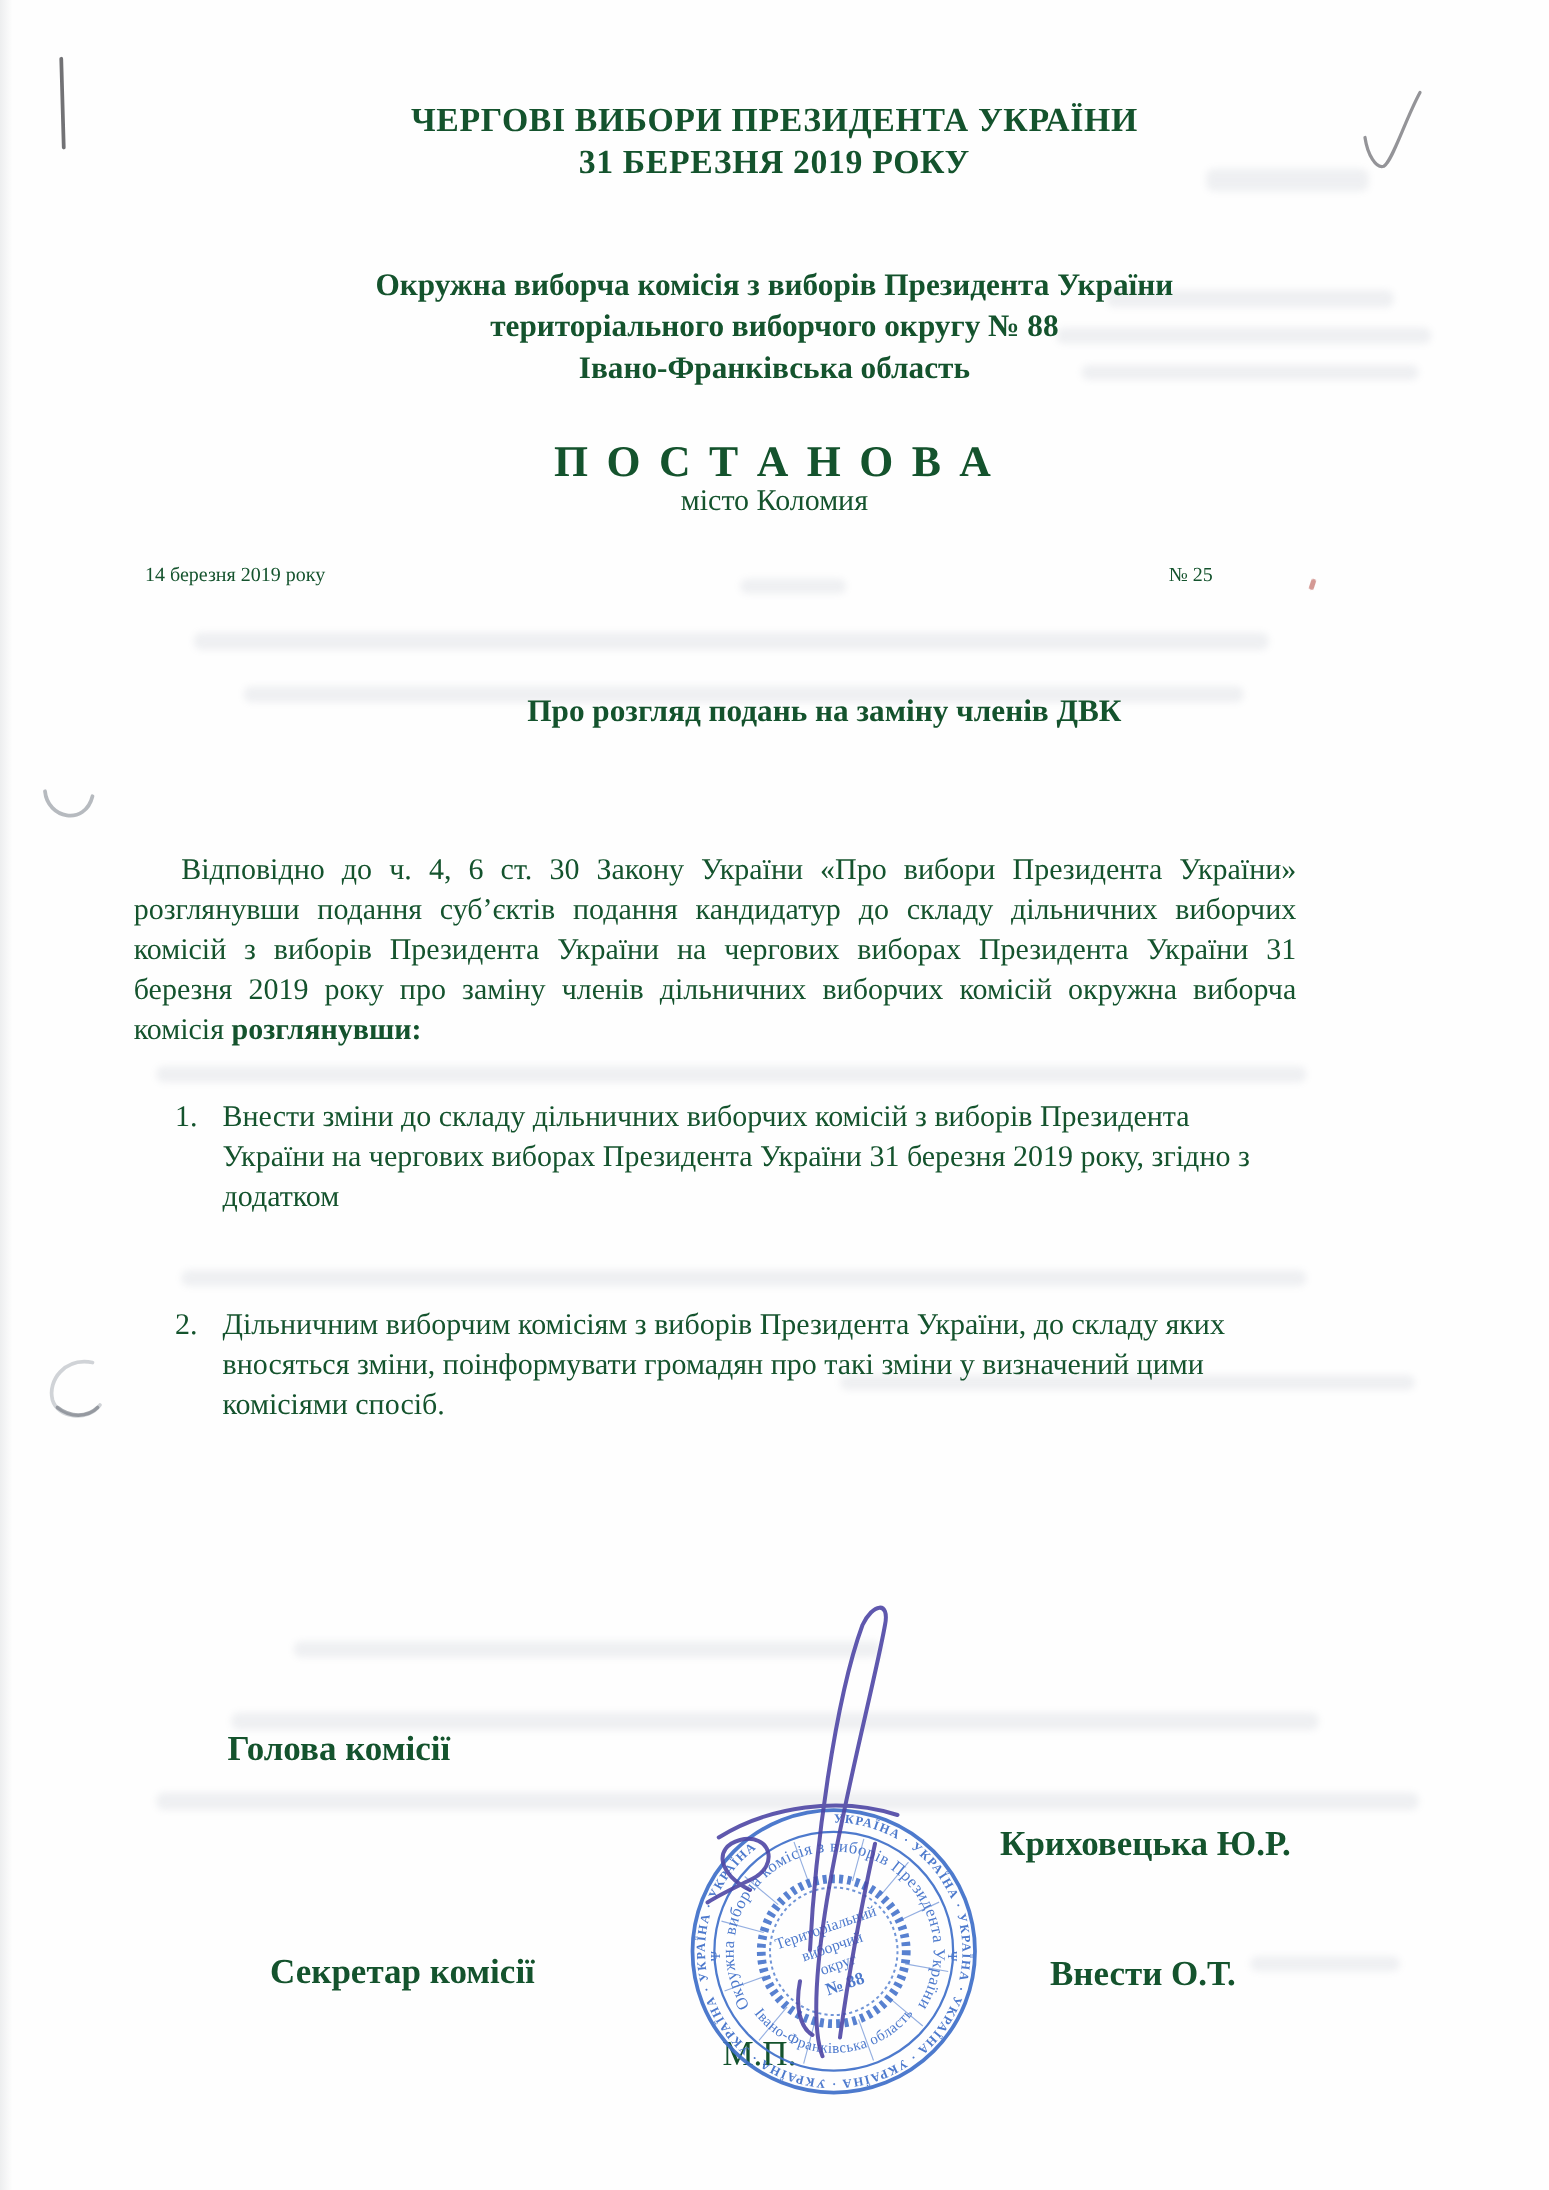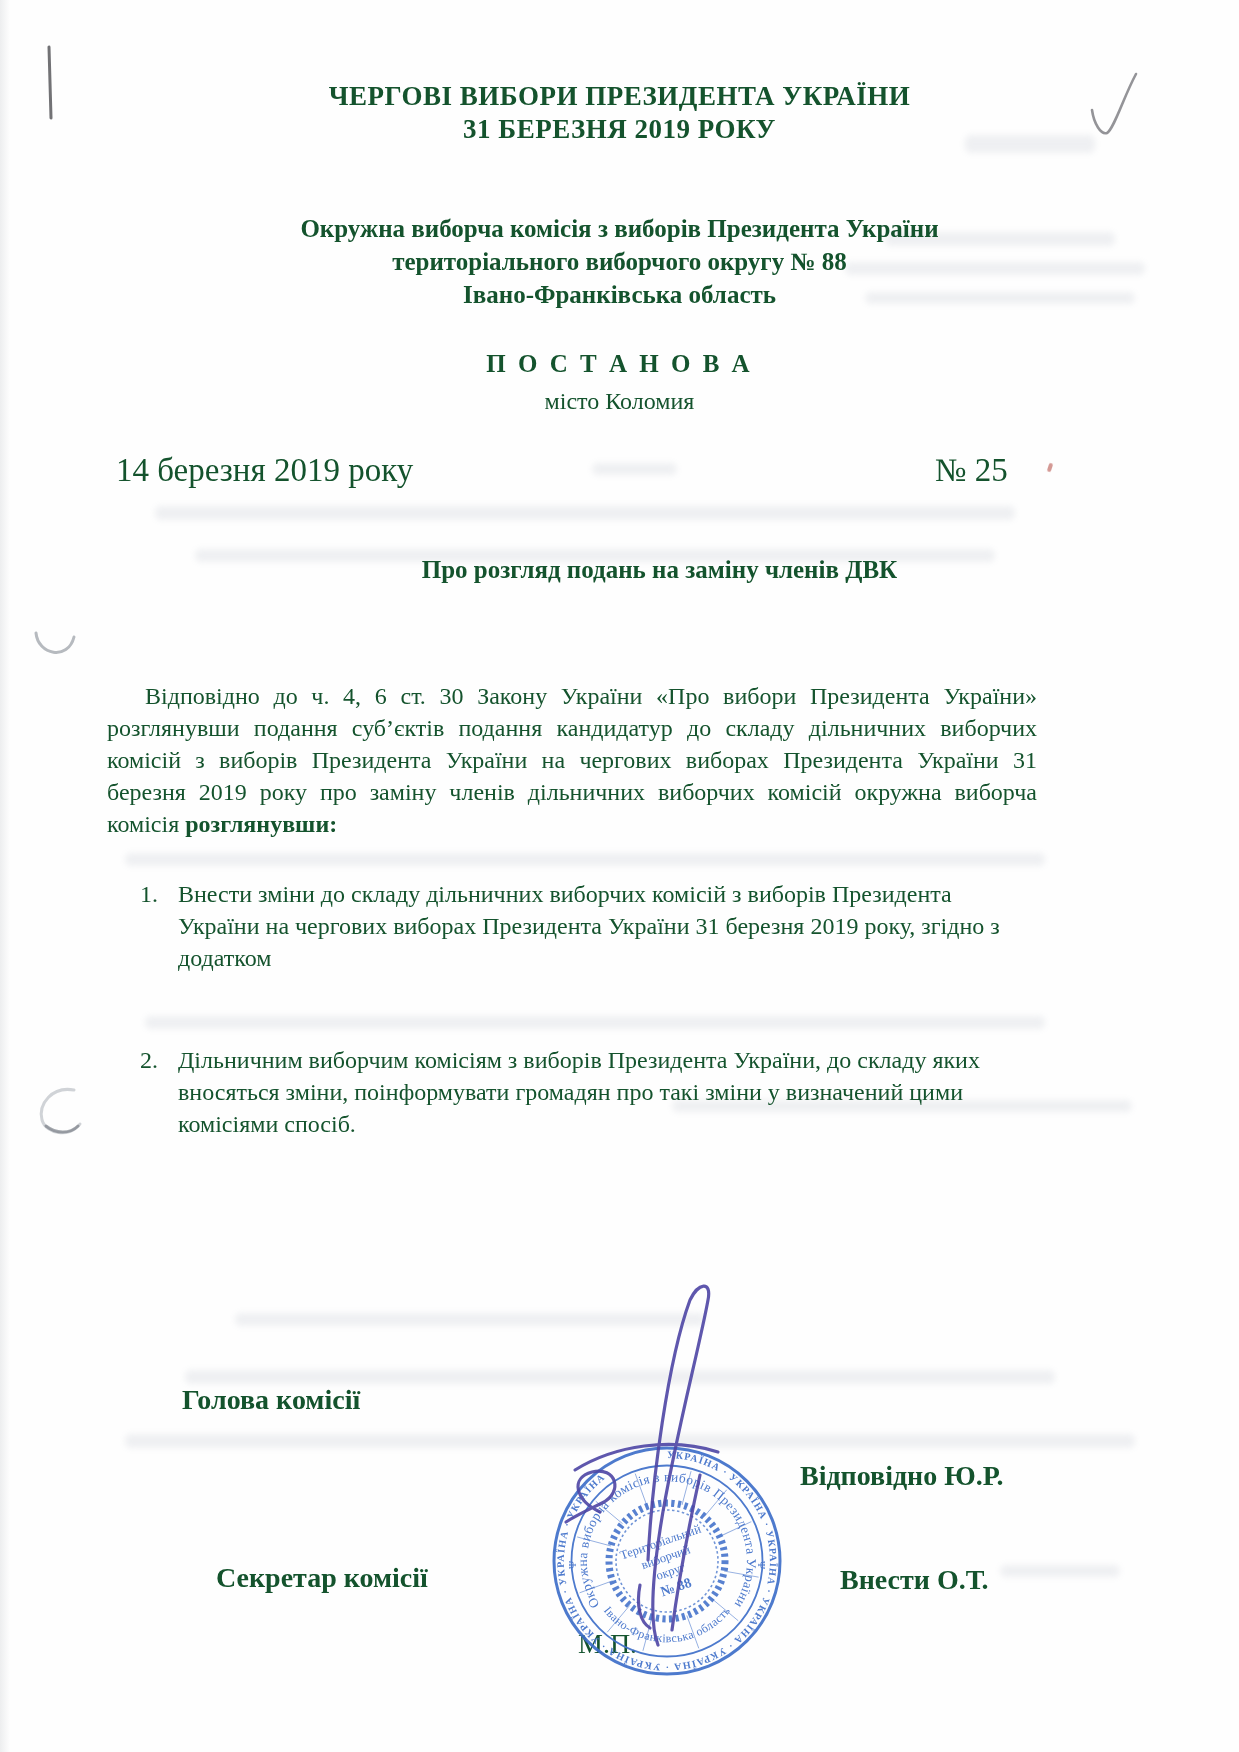--- a/index.html
+++ b/index.html
@@ -9,23 +9,23 @@
     background:#fefefe;
     overflow:hidden;
     font-family:"Liberation Serif","DejaVu Serif",serif;
     color:#14532d;
   }
   .abs{position:absolute;}
   .center{left:0;width:1239px;text-align:center;}
   .b{font-weight:bold;}
   .h1{font-size:27px;line-height:33px;font-weight:bold;letter-spacing:.5px;}
   .h2{font-size:25px;line-height:33px;font-weight:bold;}
-  .doctitle{font-size:25px;font-weight:bold;letter-spacing:3px;}
+  .doctitle{font-size:35px;font-weight:bold;letter-spacing:3px;}
   .city{font-size:24px;}
-  .daterow{font-size:33px;}
+  .daterow{font-size:16px;}
   .subject{font-size:25px;font-weight:bold;padding-left:40px;}
   .bodytext{font-size:24px;line-height:32px;text-align:justify;}
   .item{font-size:24px;line-height:32px;}
   .item .num{position:absolute;left:-38px;top:0;}
   .sig{font-size:28px;font-weight:bold;white-space:nowrap;}
   .mp{font-size:28px;font-weight:normal;}
   .ghost{position:absolute;background:#8a93a5;opacity:.13;filter:blur(3px);border-radius:6px;pointer-events:none;}
   .reddot{position:absolute;background:#b2473f;opacity:.55;filter:blur(.6px);border-radius:2px;}
   .edgeband{position:absolute;left:0;top:0;width:10px;height:1752px;
     background:linear-gradient(to right,rgba(160,165,172,.18),rgba(160,165,172,0));}
@@ -99,21 +99,21 @@
     <span class="num">1.</span>
     <span>Внести зміни до складу дільничних виборчих комісій з виборів Президента України на чергових виборах Президента України 31 березня 2019 року, згідно з додатком</span>
   </div>
 
   <div class="abs item" style="left:178px;top:1044px;width:860px;">
     <span class="num">2.</span>
     <span>Дільничним виборчим комісіям з виборів Президента України, до складу яких вносяться зміни, поінформувати громадян про такі зміни у визначений цими комісіями спосіб.</span>
   </div>
 
   <div class="abs sig" style="left:182px;top:1384px;">Голова комісії</div>
-  <div class="abs sig" style="left:800px;top:1460px;">Відповідно Ю.Р.</div>
+  <div class="abs sig" style="left:800px;top:1460px;">Криховецька Ю.Р.</div>
   <div class="abs sig" style="left:216px;top:1562px;">Секретар комісії</div>
   <div class="abs sig" style="left:840px;top:1564px;">Внести О.Т.</div>
   <div class="abs mp" style="left:578px;top:1628px;">М.П.</div>
 
   <svg class="abs" style="left:527px;top:1421px;" width="280" height="280" viewBox="0 0 280 280" opacity="0.92">
     <g stroke="#3f6fc9" fill="none">
       <circle cx="140" cy="140" r="113" stroke-width="3"></circle>
       <circle cx="140" cy="140" r="95.5" stroke-width="1.8"></circle>
       <circle cx="140" cy="140" r="58" stroke-width="7" stroke-dasharray="3.2 3.4" opacity=".95"></circle>
       <circle cx="140" cy="140" r="51" stroke-width="1.6" stroke-dasharray="2.5 2.5" opacity=".8"></circle>

